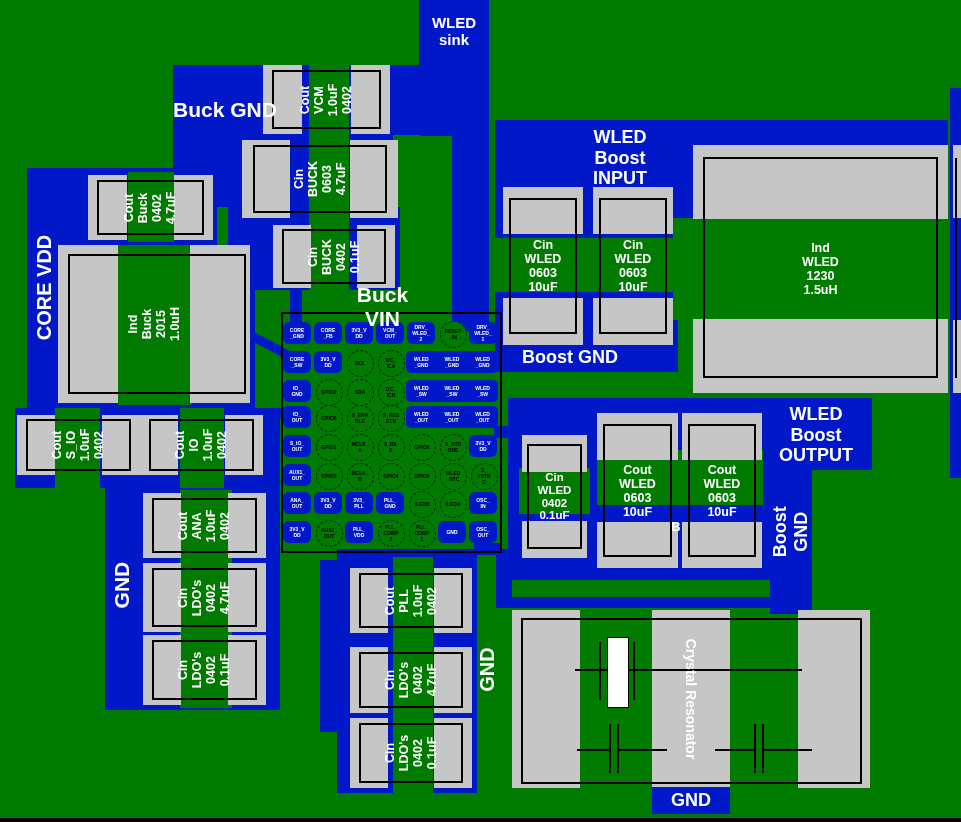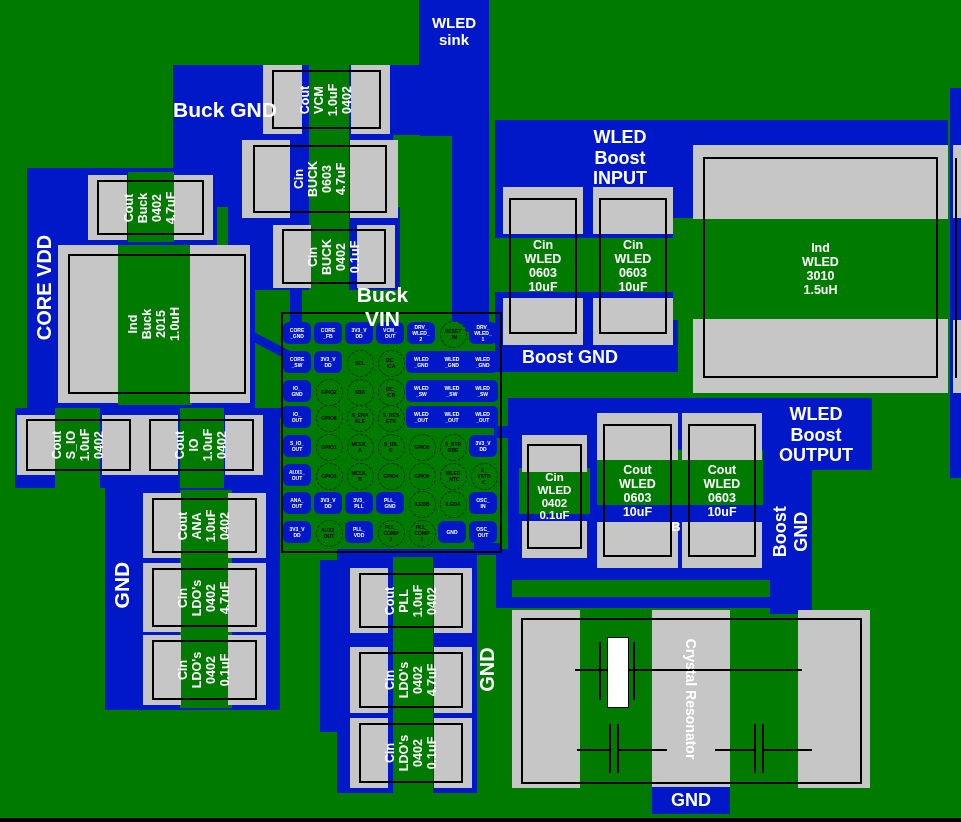--- a/index.html
+++ b/index.html
@@ -245,21 +245,21 @@
 10uF</span>
       </div>
   </div>
   <div class="comp" style="left:693px;top:145px;width:255px;height:248px;">
     <div class="padT"></div>
       <div class="padB"></div>
     <div class="oline" style="left:4%;right:4%;top:5%;bottom:6%;"></div>
     <div class="clabel">
         <span>Ind
 WLED
-3010
+1230
 1.5uH</span>
       </div>
   </div>
   <div class="comp" style="left:522px;top:435px;width:65px;height:123px;">
     <div class="padT"></div>
       <div class="padB"></div>
     <div class="oline"></div>
     <div class="clabel">
         <span style="font-size:11.5px;">Cin
 WLED

